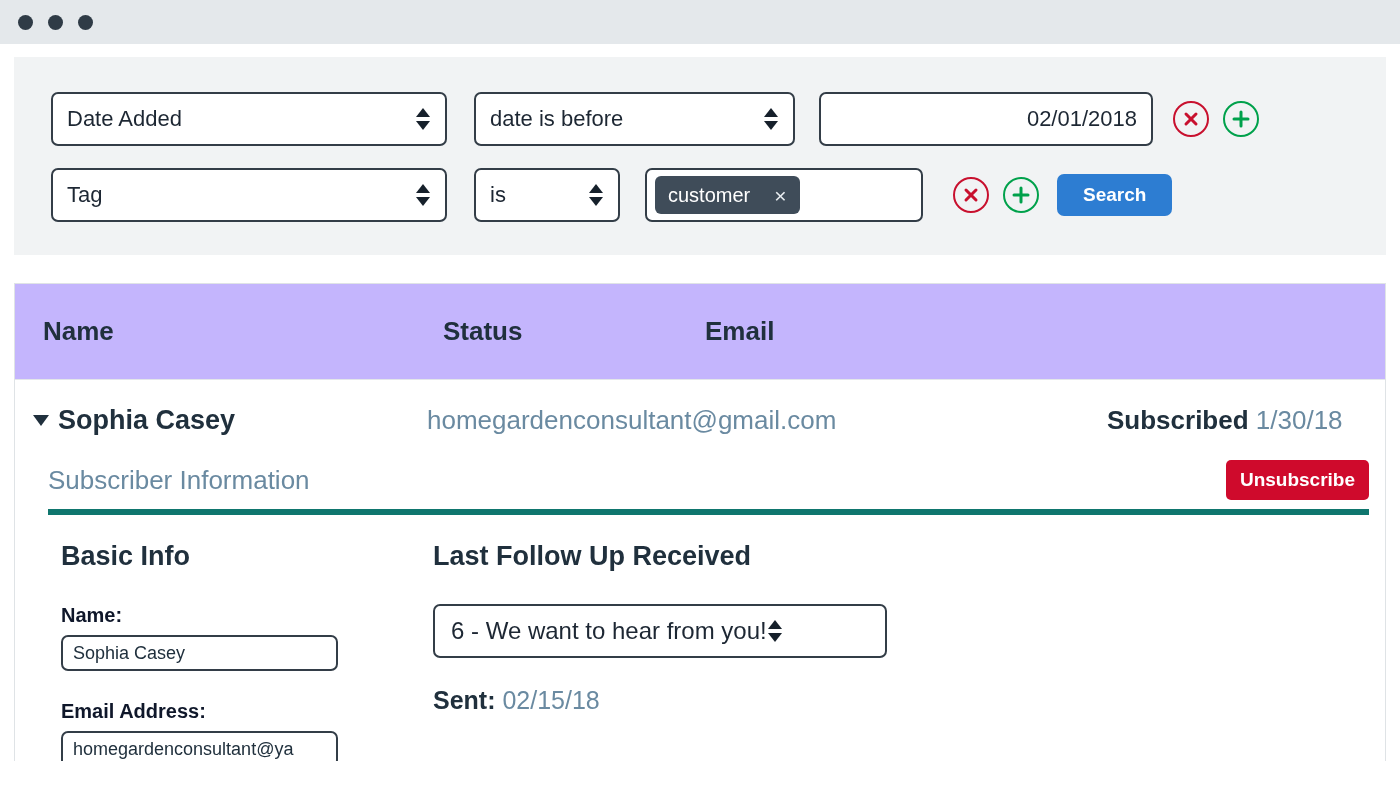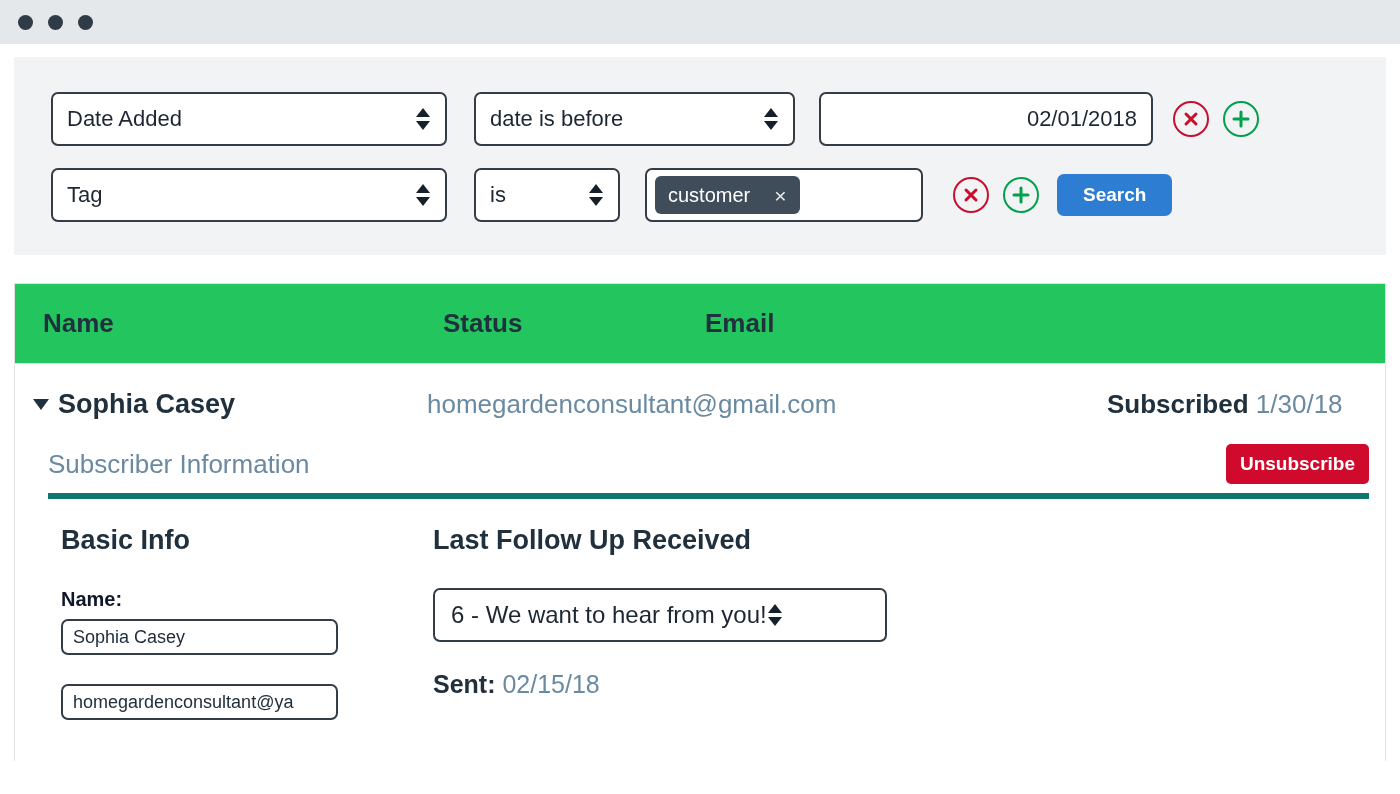--- a/index.html
+++ b/index.html
@@ -120,24 +120,24 @@
   
   .table-card {
     margin: 28px 14px 0 14px;
     border: 1px solid #dfe3e6;
     border-bottom: none;
     background: #ffffff;
     height: 478px;
     overflow: hidden;
   }
   .thead {
-    background: #22c55e;
-    display: flex;
-    align-items: center;
-    height: 80px;
+    background: #c4b5fd;
+    display: flex;
+    align-items: center;
+    height: 96px;
     padding: 0 0 0 28px;
     border-bottom: 1px solid #e3e7ea;
   }
   .th {
     font-size: 26px;
     font-weight: 700;
     color: #20303d;
   }
   .col-name  { width: 400px; }
   .col-email { width: 680px; }
@@ -379,20 +379,21 @@
 
       <div class="col-basic">
         <div class="section-title">Basic Info</div>
 
         <div class="field-block">
           <div class="field-label">Name:</div>
           <div class="text-input">Sophia Casey</div>
         </div>
 
         <div class="field-block">
+          <div class="field-label">Email Address:</div>
           <div class="text-input">homegardenconsultant@ya</div>
         </div>
       </div>
 
       <div class="col-follow">
         <div class="section-title follow">Last Follow Up Received</div>
 
         <div class="follow-select">
           <span class="val">6 - We want to hear from you!</span>
           <span class="spinner">

